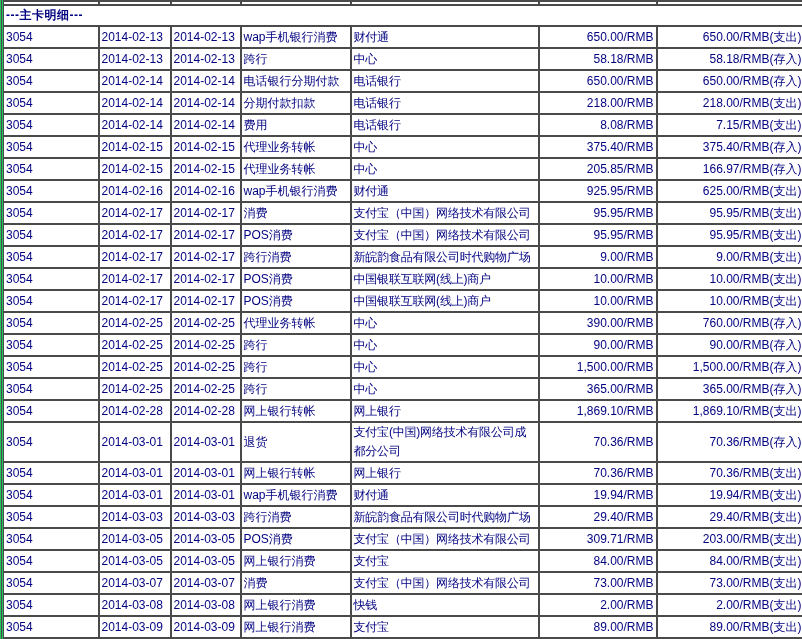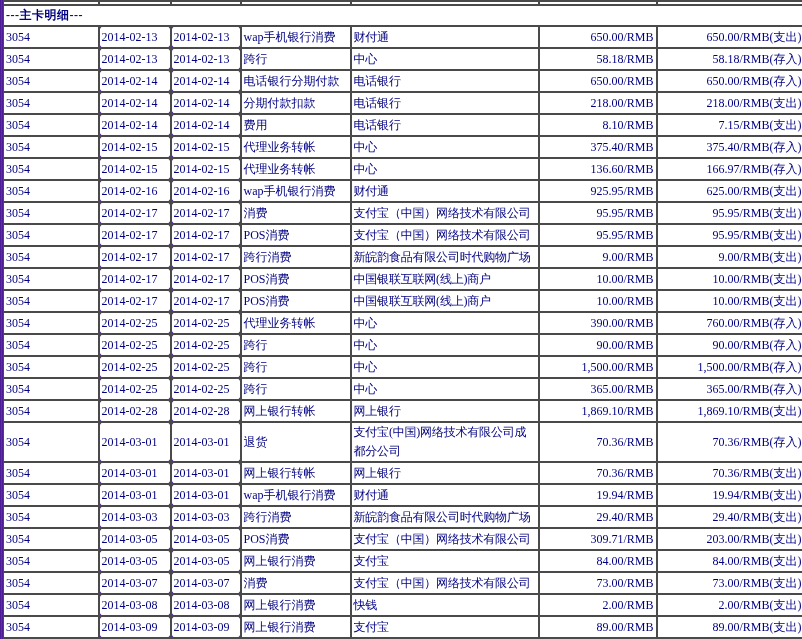--- a/index.html
+++ b/index.html
@@ -4,22 +4,22 @@
 <style>
   html, body {
     margin: 0;
     padding: 0;
     background: #ffffff;
   }
   #page {
     width: 802px;
     height: 639px;
     overflow: hidden;
-    background: #4c1d95;
-    font-family: Liberation Serif, serif;
+    background: #22c55e;
+    font-family: Liberation Sans, sans-serif;
     position: relative;
   }
   table.stmt {
     border-collapse: collapse;
     table-layout: fixed;
     width: 800px;
     margin-left: 1px;
     border: 2px solid #4a4a4a;
     border-left: 3px double #4a4a4a;
   }
@@ -44,21 +44,20 @@
     height: 16px;
     padding-left: 1px;
     letter-spacing: 0.5px;
   }
   tr.data td { height: 20px; }
   td.c-card { padding-left: 3px; }
   td.c-date {
     font-size: 11px;
     white-space: nowrap;
     padding-left: 4px;
-    border-radius: 6px;
   }
   td.c-type { padding-left: 3px; }
   td.c-merchant { padding-left: 3px; letter-spacing: -0.2px; }
   td.c-amount {
     text-align: right;
     padding-right: 4px;
     font-size: 11.5px;
     white-space: nowrap;
   }
 </style>
@@ -125,39 +124,39 @@
           <td class="c-merchant">电话银行</td>
           <td class="c-amount">218.00/RMB</td>
           <td class="c-amount">218.00/RMB(支出)</td>
         </tr>
         <tr class="data">
           <td class="c-card">3054</td>
           <td class="c-date">2014-02-14</td>
           <td class="c-date">2014-02-14</td>
           <td class="c-type">费用</td>
           <td class="c-merchant">电话银行</td>
-          <td class="c-amount">8.10/RMB</td>
+          <td class="c-amount">8.08/RMB</td>
           <td class="c-amount">7.15/RMB(支出)</td>
         </tr>
         <tr class="data">
           <td class="c-card">3054</td>
           <td class="c-date">2014-02-15</td>
           <td class="c-date">2014-02-15</td>
           <td class="c-type">代理业务转帐</td>
           <td class="c-merchant">中心</td>
           <td class="c-amount">375.40/RMB</td>
           <td class="c-amount">375.40/RMB(存入)</td>
         </tr>
         <tr class="data">
           <td class="c-card">3054</td>
           <td class="c-date">2014-02-15</td>
           <td class="c-date">2014-02-15</td>
           <td class="c-type">代理业务转帐</td>
           <td class="c-merchant">中心</td>
-          <td class="c-amount">136.60/RMB</td>
+          <td class="c-amount">205.85/RMB</td>
           <td class="c-amount">166.97/RMB(存入)</td>
         </tr>
         <tr class="data">
           <td class="c-card">3054</td>
           <td class="c-date">2014-02-16</td>
           <td class="c-date">2014-02-16</td>
           <td class="c-type">wap手机银行消费</td>
           <td class="c-merchant">财付通</td>
           <td class="c-amount">925.95/RMB</td>
           <td class="c-amount">625.00/RMB(支出)</td>

